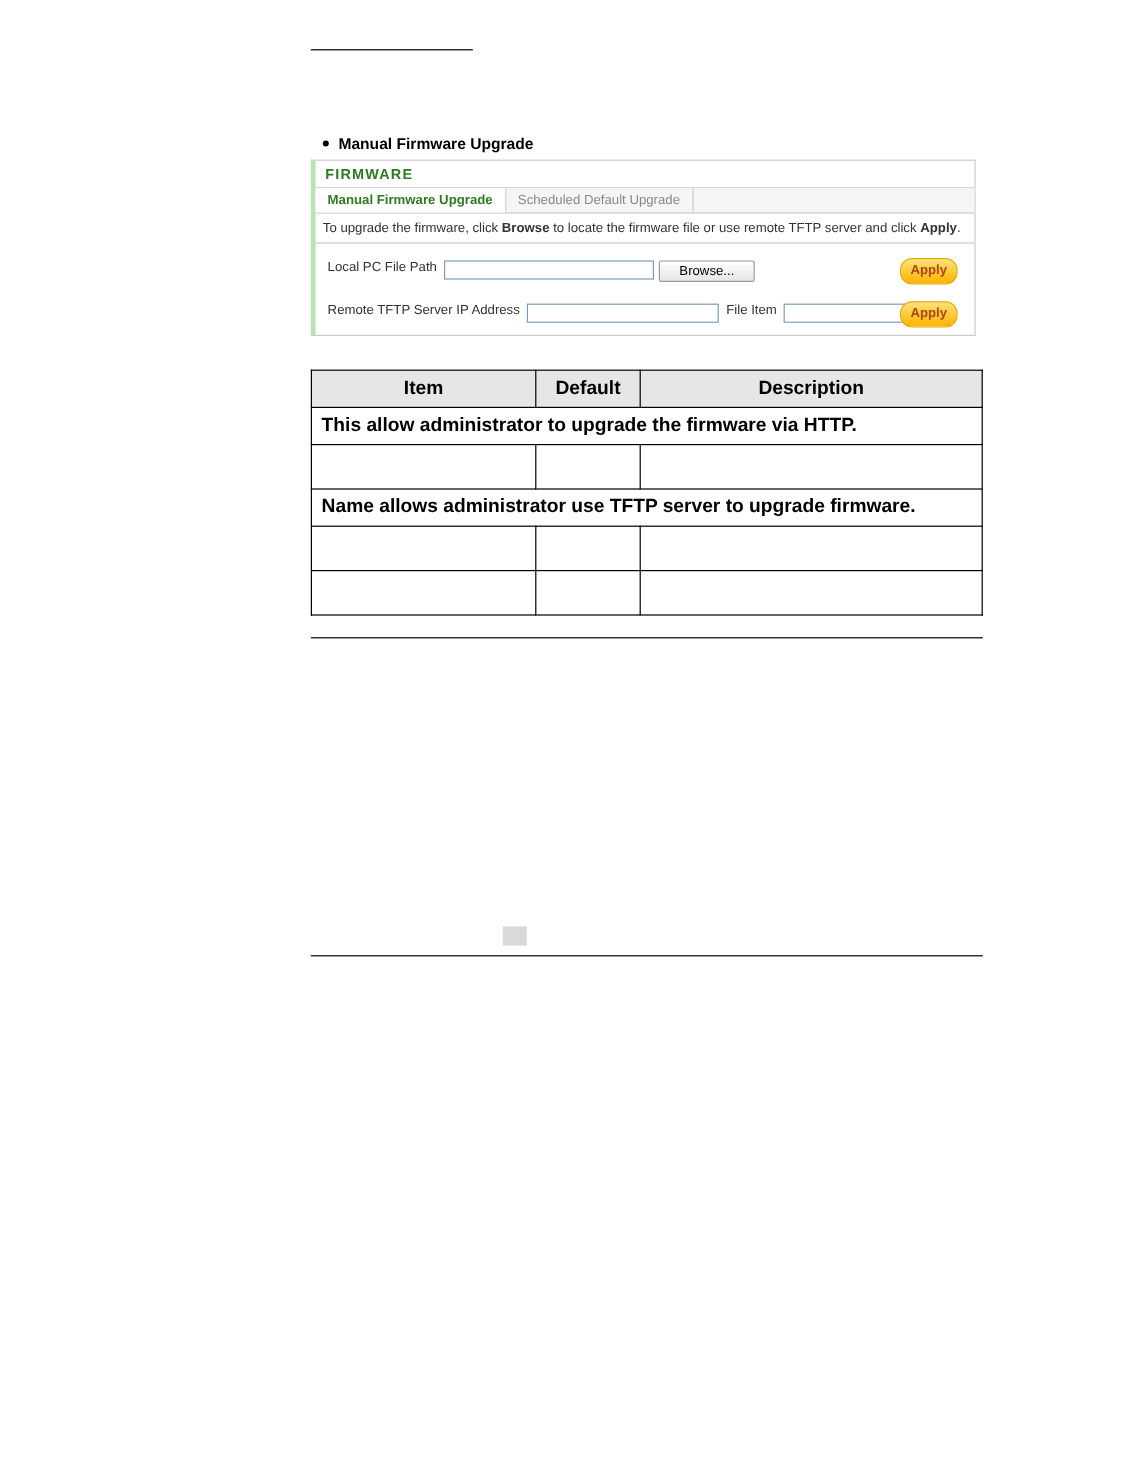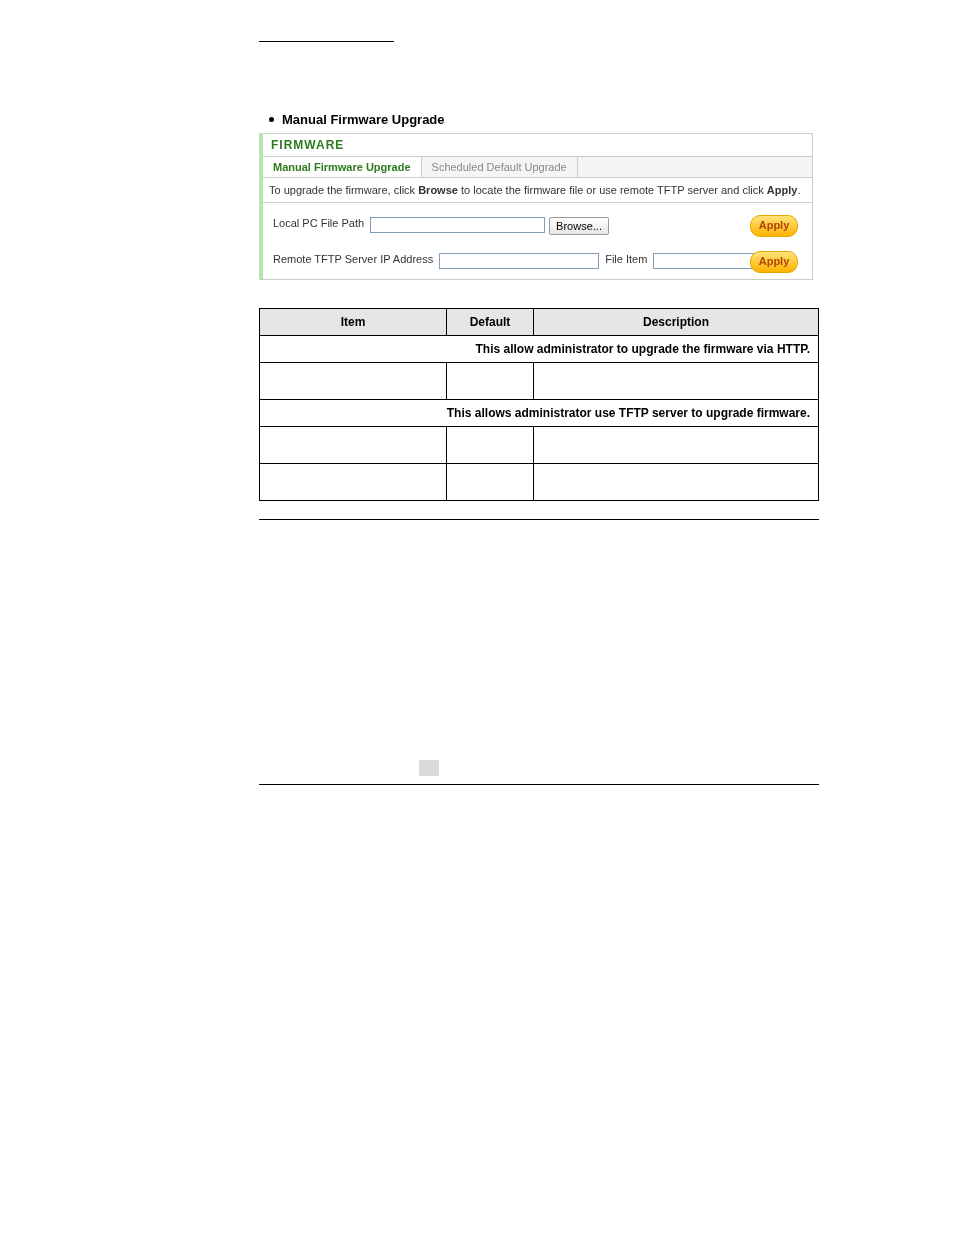--- a/index.html
+++ b/index.html
@@ -98,21 +98,21 @@
   .txt.path { width: 175px; }
   .txt.ip   { width: 160px; }
   .txt.fn   { width: 120px; }
   .browse-btn {
     margin-left: 4px;
     font-size: 11px;
     height: 18px;
     border: 1px solid #999;
     background: linear-gradient(#fff,#e6e6e6);
     border-radius: 2px;
-    padding: 0 6px;
+    padding: 0 16px;
     cursor: pointer;
   }
   .apply-btn {
     position: absolute;
     right: 4px;
     top: -2px;
     width: 46px; height: 20px;
     border: 1px solid #e6a800;
     background: linear-gradient(#ffe27a,#ffb300);
     color: #b04500;
@@ -121,26 +121,26 @@
     border-radius: 10px;
     text-align: center;
     line-height: 18px;
     cursor: pointer;
   }
   
   table.desc {
     width: 560px;
     border-collapse: collapse;
     margin-top: 28px;
-    font-size: 12px;
+    font-size: 16px;
   }
   table.desc th, table.desc td {
     border: 1px solid #000;
     padding: 6px 8px;
-    text-align: right;
+    text-align: left;
   }
   table.desc th {
     background: #e6e6e6;
     text-align: center;
     font-weight: bold;
   }
   table.desc .section-row td {
     font-weight: bold;
   }
   table.desc .empty-row td {
@@ -220,21 +220,21 @@
       <tbody>
         <tr class="section-row">
           <td colspan="3">This allow administrator to upgrade the firmware via HTTP.</td>
         </tr>
         <tr class="empty-row">
           <td></td>
           <td></td>
           <td></td>
         </tr>
         <tr class="section-row">
-          <td colspan="3">This allows administrator use TFTP server to upgrade firmware.</td>
+          <td colspan="3">Name allows administrator use TFTP server to upgrade firmware.</td>
         </tr>
         <tr class="empty-row">
           <td></td>
           <td></td>
           <td></td>
         </tr>
         <tr class="empty-row">
           <td></td>
           <td></td>
           <td></td>

